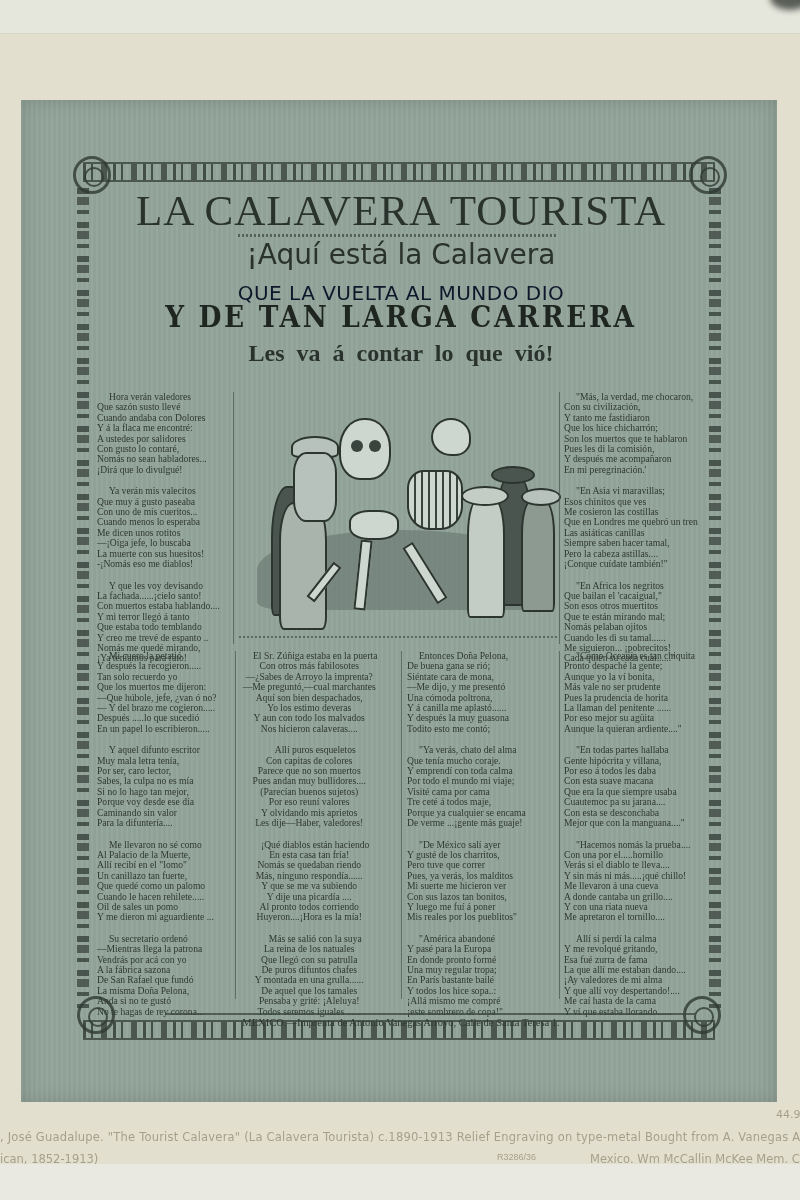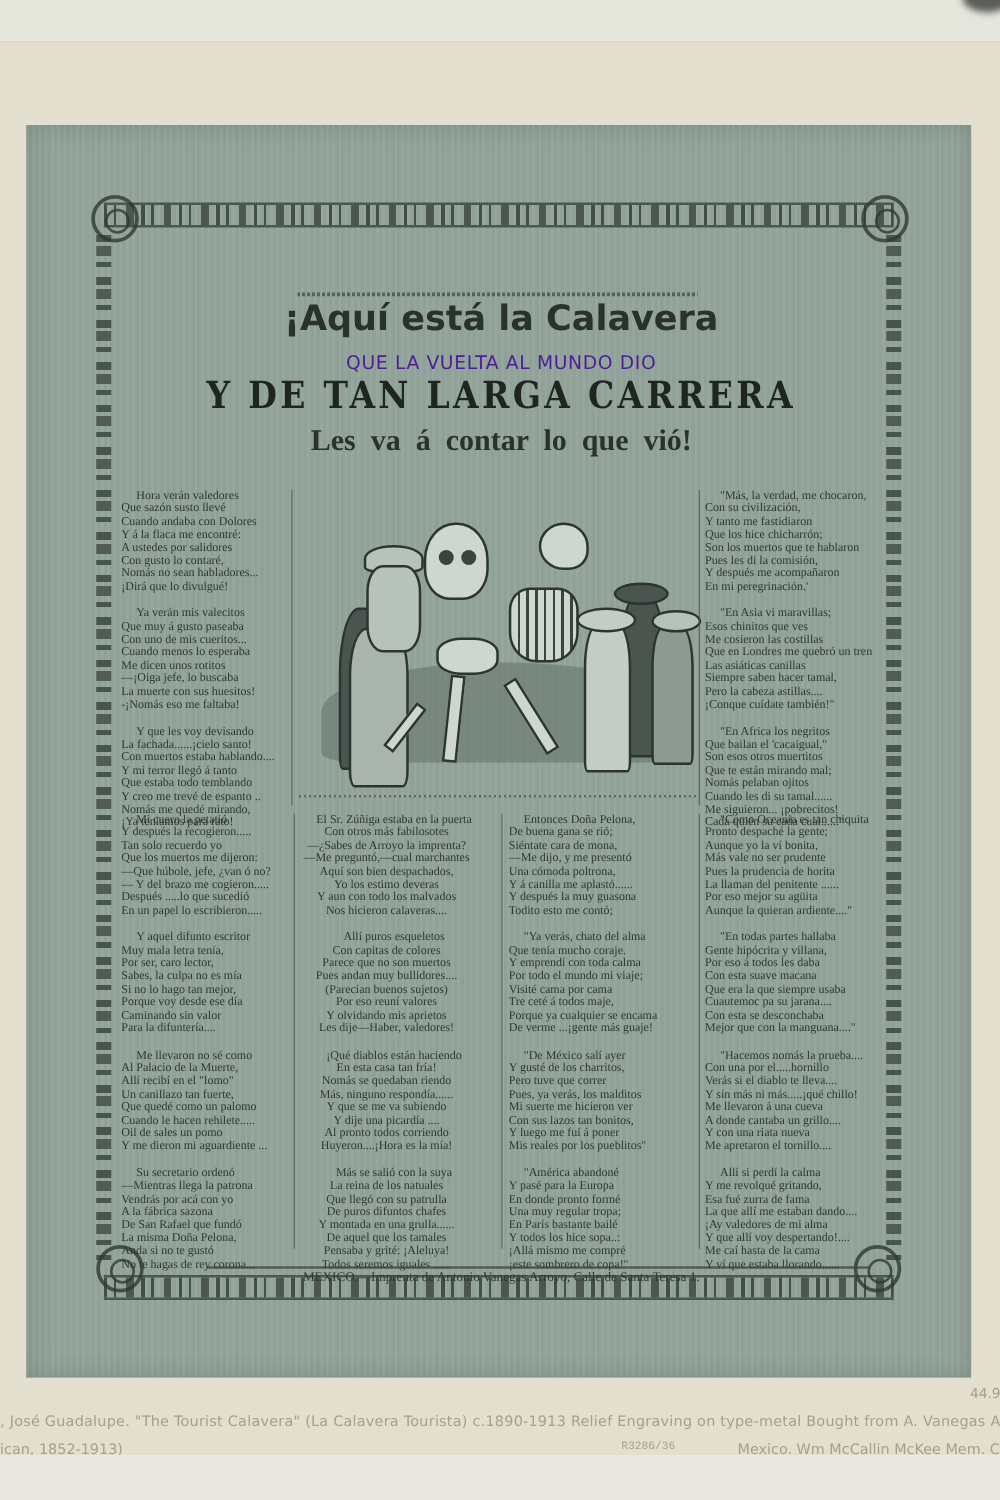--- a/index.html
+++ b/index.html
@@ -48,25 +48,25 @@
 
   .title {
     position: absolute; left: 80px; top: 86px; width: 600px; text-align: center;
     font-family: "Liberation Serif", serif; font-size: 43px; letter-spacing: 1px;
     color: #2a322d; font-weight: normal;
   }
   .wavy { position: absolute; left: 217px; top: 134px; width: 320px; height: 3px;
     background: repeating-linear-gradient(90deg, #3a443e 0 2px, transparent 2px 4px); opacity: 0.7; }
   .sub1 {
     position: absolute; left: 80px; top: 138px; width: 600px; text-align: center;
-    font-family: "DejaVu Sans", sans-serif; font-weight: bold; font-size: 28px; color: #2a322d;
+    font-family: "DejaVu Sans", sans-serif; font-weight: normal; font-size: 28px; color: #2a322d;
   }
   .sub2 {
     position: absolute; left: 80px; top: 181px; width: 600px; text-align: center;
-    font-family: "DejaVu Sans", sans-serif; font-size: 15px; letter-spacing: 0.5px; color: #4c1d95;
+    font-family: "DejaVu Sans", sans-serif; font-size: 20px; letter-spacing: 0.5px; color: #0f172a;
   }
   .sub3 {
     position: absolute; left: 80px; top: 199px; width: 600px; text-align: center;
     font-family: "DejaVu Serif", serif; font-weight: bold; font-size: 30px; color: #1f2622;
     letter-spacing: 3px; transform: scaleX(0.88);
   }
   .sub4 {
     position: absolute; left: 80px; top: 240px; width: 600px; text-align: center;
     font-family: "Liberation Serif", serif; font-weight: bold; font-size: 24px; color: #2a322d;
     word-spacing: 6px;
@@ -104,21 +104,21 @@
   .hat3 { left: 252px; top: 76px; width: 44px; height: 18px; border-radius: 50%; background: #4a5550; }
   .p6 { left: 282px; top: 110px; width: 34px; height: 112px; border-radius: 30% 30% 8% 8%; background: #8d9a92; }
   .hat4 { left: 282px; top: 98px; width: 40px; height: 18px; border-radius: 50%; background: #b8c2bc; }
   .illus-rule { position: absolute; left: 0; top: 246px; width: 318px; height: 2px; background: repeating-linear-gradient(90deg, #3a443e 0 2px, transparent 2px 4px); opacity: 0.6; }
 
   .imprint-rule { position: absolute; left: 144px; top: 913px; width: 530px; height: 2px; background: #3a443e; opacity: 0.75; }
   .imprint { position: absolute; left: 80px; top: 917px; width: 600px; text-align: center; font-size: 10.5px; color: #2f3833; }
 
   .caption-line1 { position: absolute; left: 0; top: 1130px; width: 800px; font-family: "DejaVu Sans", sans-serif; font-size: 11.5px; color: #a5a08a; white-space: nowrap; letter-spacing: 0.2px; }
   .caption-line2 { position: absolute; left: 0; top: 1152px; width: 400px; font-family: "DejaVu Sans", sans-serif; font-size: 11.5px; color: #a5a08a; white-space: nowrap; }
-  .caption-acc { position: absolute; left: 497px; top: 1152px; font-family: Liberation Mono, monospace; font-size: 9px; color: #a5a08a; }
+  .caption-acc { position: absolute; left: 497px; top: 1152px; font-family: Liberation Sans, sans-serif; font-size: 9px; color: #a5a08a; }
   .caption-src { position: absolute; left: 590px; top: 1152px; font-family: "DejaVu Sans", sans-serif; font-size: 11.5px; color: #a5a08a; white-space: nowrap; }
   .caption-num { position: absolute; left: 776px; top: 1108px; font-family: "DejaVu Sans", sans-serif; font-size: 11px; color: #a5a08a; }
   .bottom-strip { position: absolute; left: 0; top: 1164px; width: 800px; height: 36px; background: #e9e9e1; }
 </style>
 </head>
 <body>
 
 <div class="top-strip"></div>
 <div class="shadow-blob"></div>
 <div class="mat"></div>
@@ -126,20 +126,21 @@
 <div class="sheet">
   <div class="border-top"></div>
   <div class="border-bottom"></div>
   <div class="border-left"></div>
   <div class="border-right"></div>
   <div class="corner c-tl"></div>
   <div class="corner c-tr"></div>
   <div class="corner c-bl"></div>
   <div class="corner c-br"></div>
 
+  <h1 class="title">LA CALAVERA TOURISTA</h1>
   <div class="wavy"></div>
   <div class="sub1">¡Aquí está la Calavera</div>
   <div class="sub2">QUE LA VUELTA AL MUNDO DIO</div>
   <div class="sub3">Y DE TAN LARGA CARRERA</div>
   <div class="sub4">Les va á contar lo que vió!</div>
 
   <div class="verse-block" style="left:76px; top:292px;" id="ul">
       <div class="stanza">
         <div class="line">Hora verán valedores</div>
         <div class="line">Que sazón susto llevé</div>
@@ -151,21 +152,21 @@
         <div class="line">¡Dirá que lo divulgué!</div>
       </div>
       <div class="stanza">
         <div class="line">Ya verán mis valecitos</div>
         <div class="line">Que muy á gusto paseaba</div>
         <div class="line">Con uno de mis cueritos...</div>
         <div class="line">Cuando menos lo esperaba</div>
         <div class="line">Me dicen unos rotitos</div>
         <div class="line">—¡Oiga jefe, lo buscaba</div>
         <div class="line">La muerte con sus huesitos!</div>
-        <div class="line">-¡Nomás eso me faltaba!</div>
+        <div class="line">-¡Nomás eso me diablos!</div>
       </div>
       <div class="stanza">
         <div class="line">Y que les voy devisando</div>
         <div class="line">La fachada......¡cielo santo!</div>
         <div class="line">Con muertos estaba hablando....</div>
         <div class="line">Y mi terror llegó á tanto</div>
         <div class="line">Que estaba todo temblando</div>
         <div class="line">Y creo me trevé de espanto ..</div>
         <div class="line">Nomás me quedé mirando,</div>
         <div class="line">¡Ya teníamos para rato!</div>

